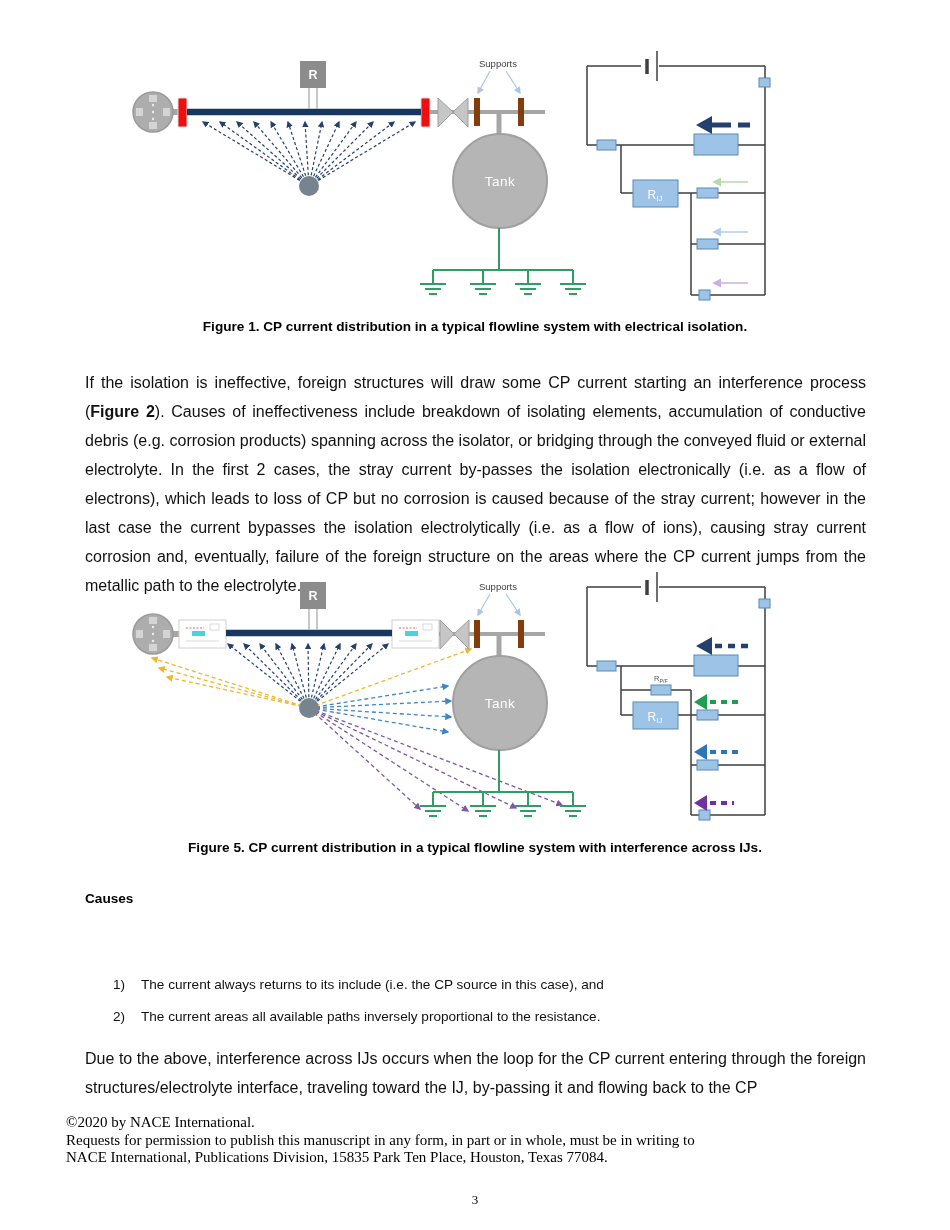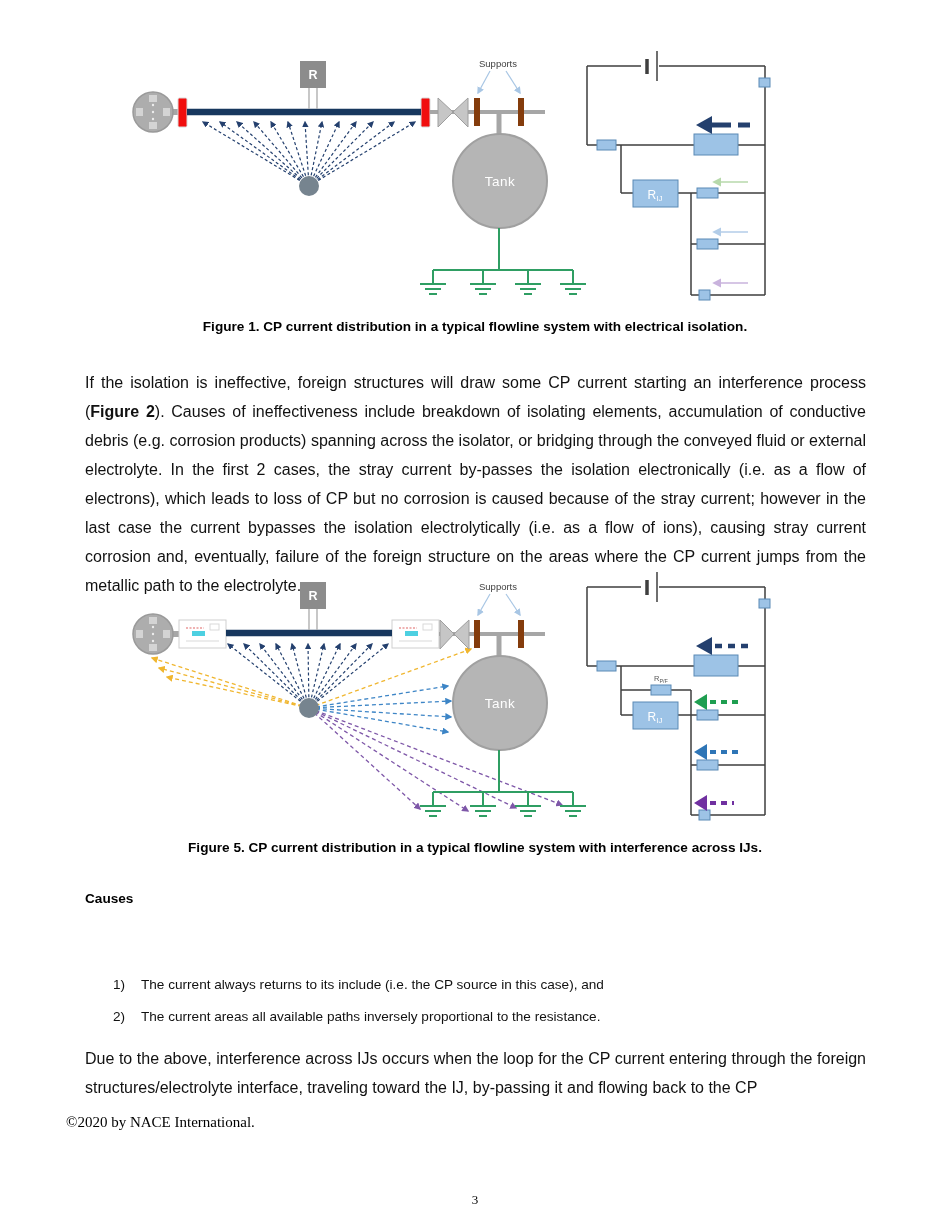--- a/index.html
+++ b/index.html
@@ -350,17 +350,19 @@
   </div>
   <div class="abs listrow" style="top:1009px">
     <span class="marker">2)</span>
     <span class="ltext">The current areas all available paths inversely proportional to the resistance.</span>
   </div>
 
   <div class="abs bodytext" style="top:1044px">Due to the above, interference across IJs occurs when the loop for the CP current entering through the foreign structures/electrolyte interface, traveling toward the IJ, by-passing it and flowing back to the CP</div>
 
   <div class="abs footer" style="top:1114px">
     <div>©2020 by NACE International.</div>
+    <div>Requests for permission to publish this manuscript in any form, in part or in whole, must be in writing to</div>
+    <div>NACE International, Publications Division, 15835 Park Ten Place, Houston, Texas 77084.</div>
   </div>
 
   <div class="abs pagenum" style="top:1192px">3</div>
 
 </div>
 
 </body></html>

